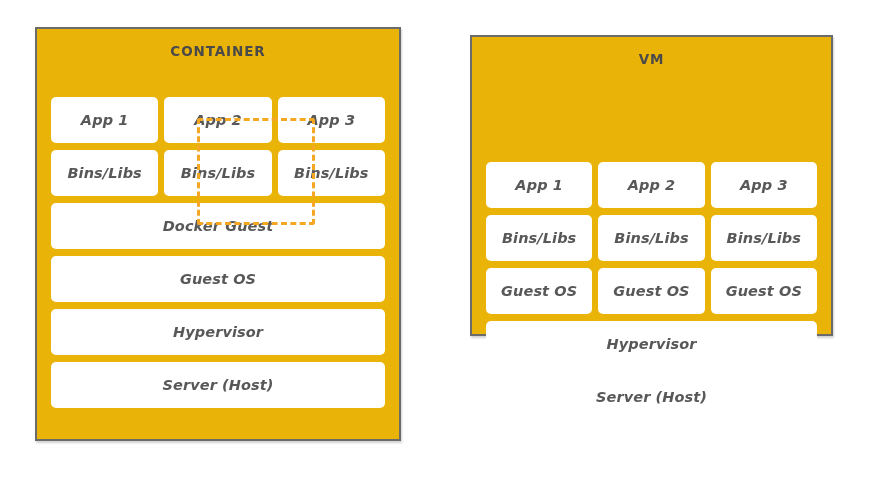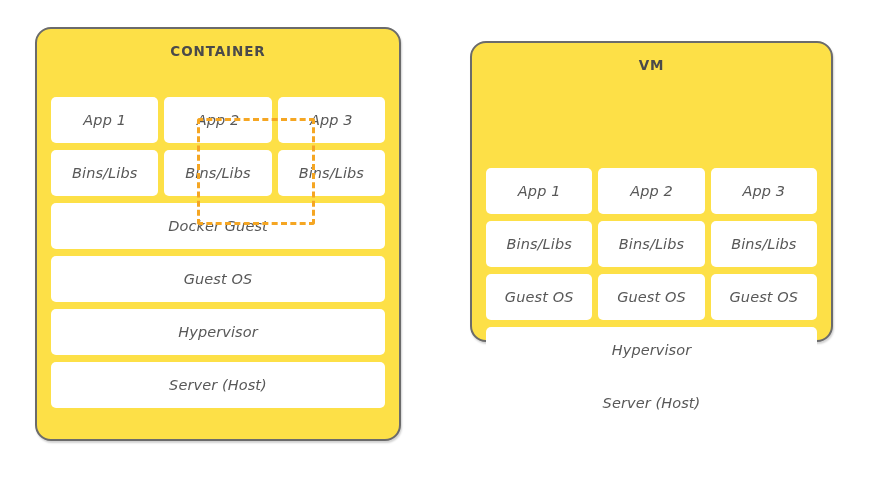--- a/index.html
+++ b/index.html
@@ -17,28 +17,28 @@
 
   .stage {
     position: relative;
     width: 877px;
     height: 483px;
   }
 
   
   .panel {
     position: absolute;
-    background: #fde047;
+    background: #eab308;
     border: 2px solid #6b6b6b;
-    border-radius: 16px;
+    border-radius: 0;
     box-sizing: border-box;
     box-shadow: 1px 2px 2px rgba(0,0,0,0.18);
   }
   #panel-container { left: 35px;  top: 27px; width: 366px; height: 414px; }
-  #panel-vm        { left: 470px; top: 41px; width: 363px; height: 301px; }
+  #panel-vm        { left: 470px; top: 35px; width: 363px; height: 301px; }
 
   .panel-title {
     position: absolute;
     left: 0;
     right: 0;
     top: 14px;
     text-align: center;
     font-size: 13.5px;
     font-weight: bold;
     letter-spacing: 0.9px;
@@ -69,20 +69,21 @@
     border-radius: 5px;
     display: flex;
     align-items: center;
     justify-content: center;
     font-family: "DejaVu Sans", sans-serif;
     font-style: italic;
     font-size: 14.5px;
     color: #585858;
     white-space: nowrap;
     letter-spacing: 0.1px;
+    font-weight: bold;
   }
   .cell.wide { flex: 1 1 100%; }
 
   
   .highlight {
     position: absolute;
     border: 3px dashed #f5a623;
     border-radius: 3px;
     box-sizing: border-box;
     pointer-events: none;

